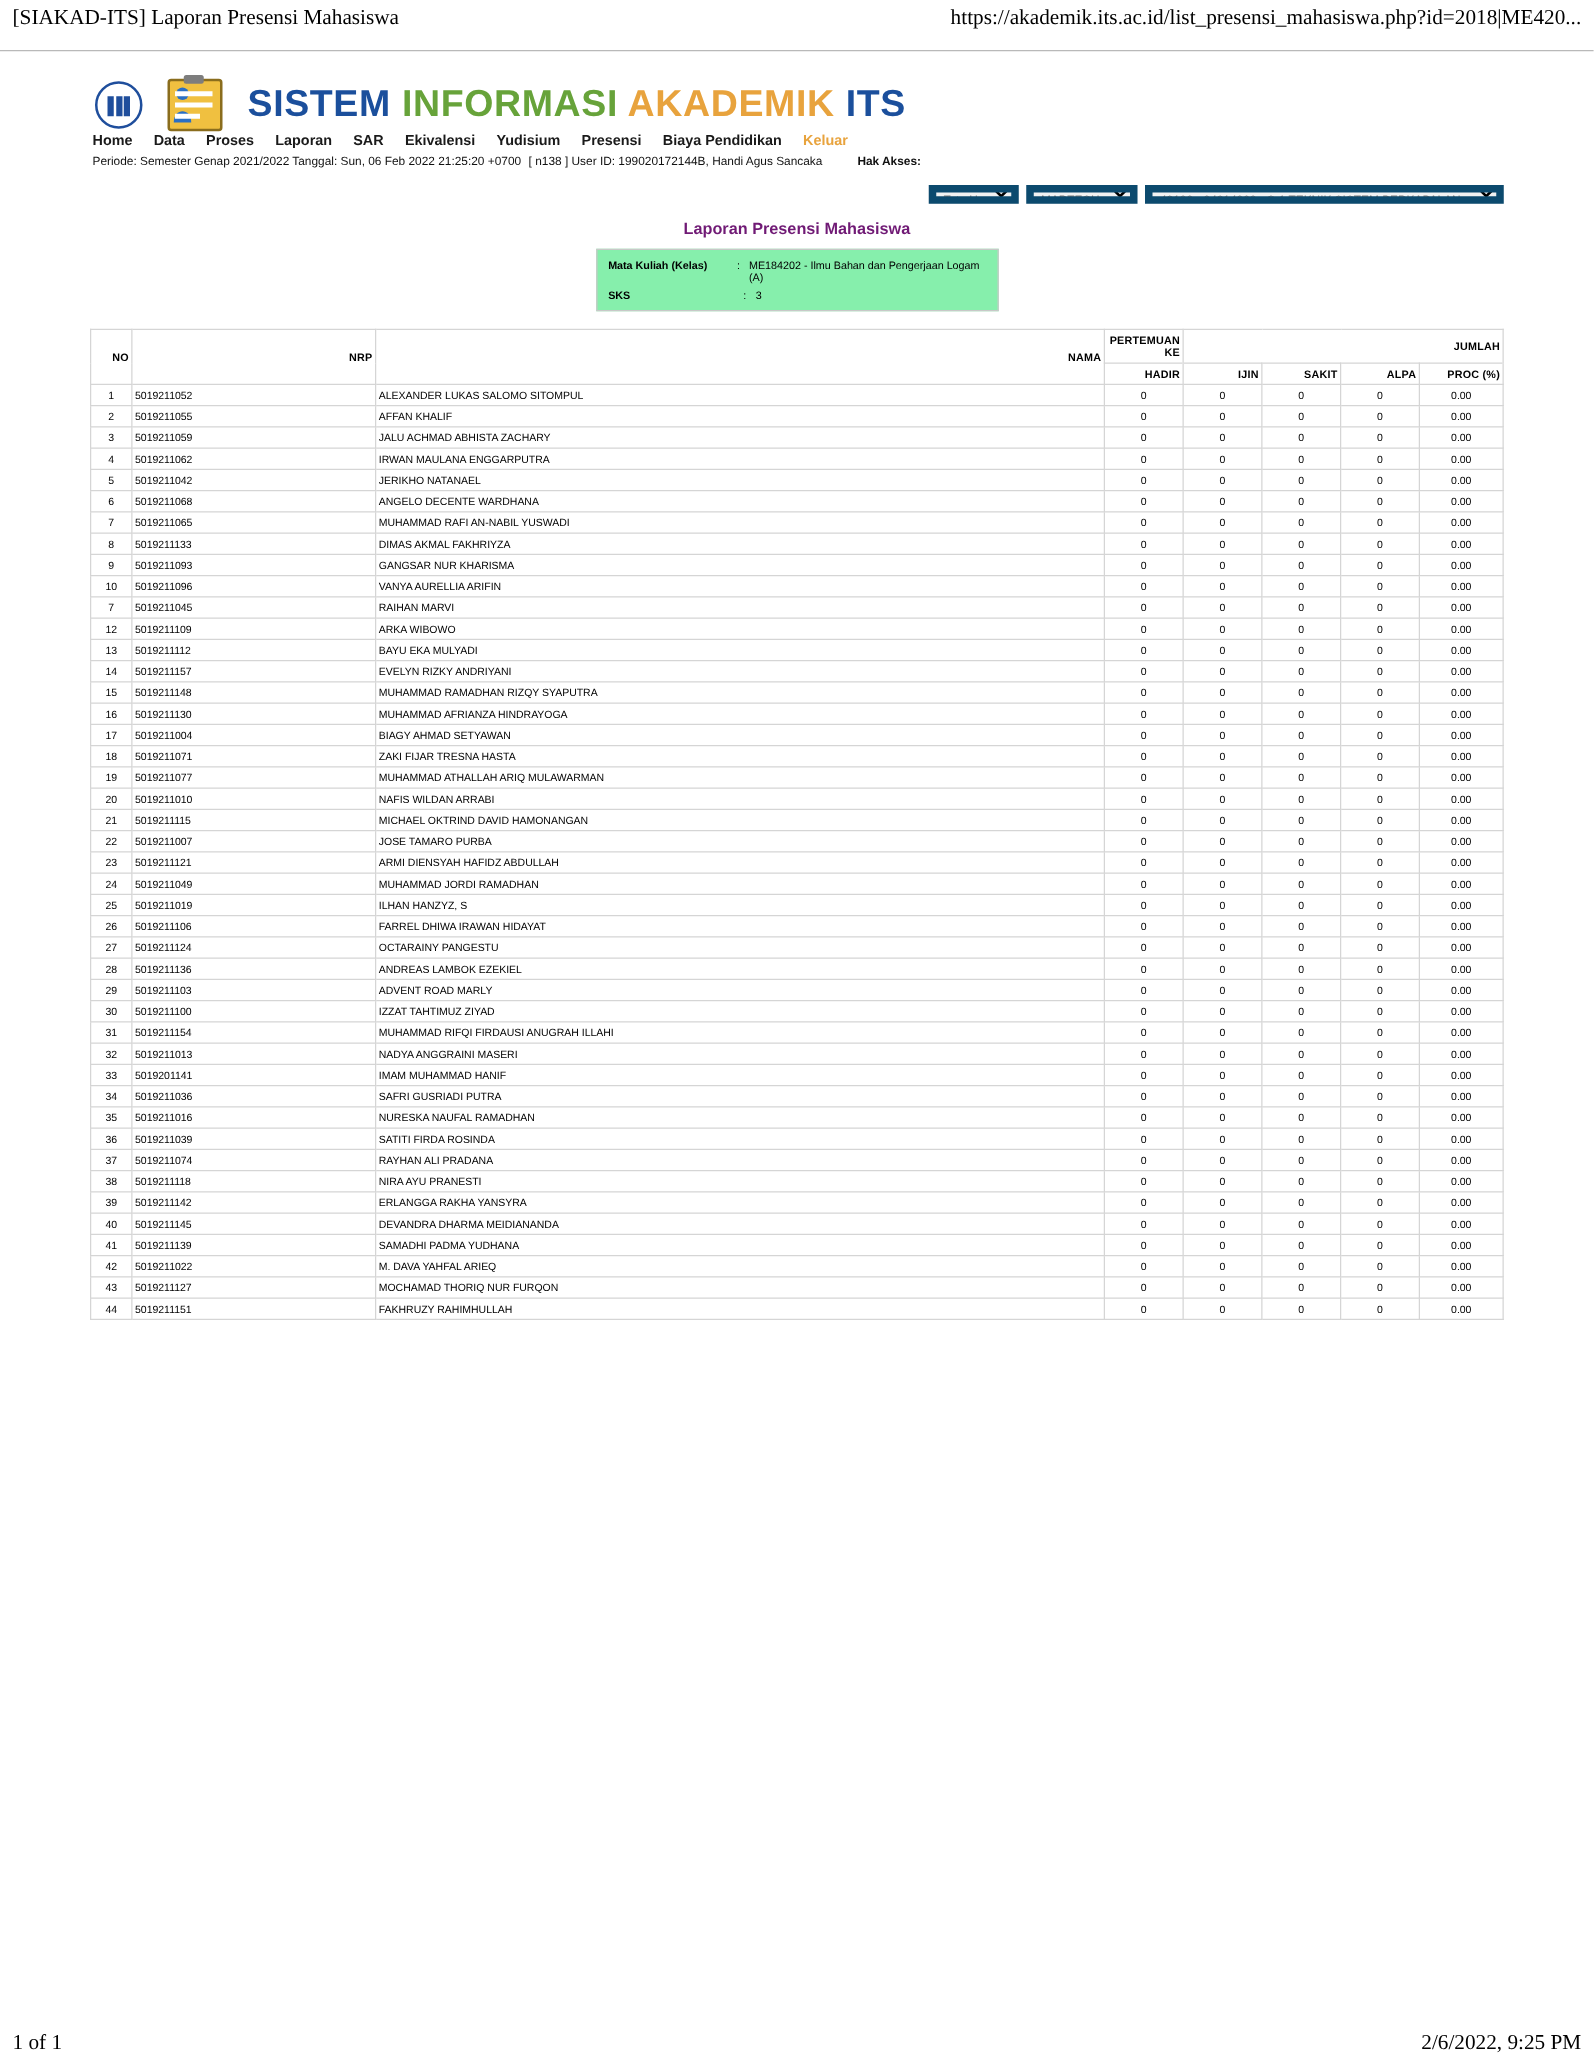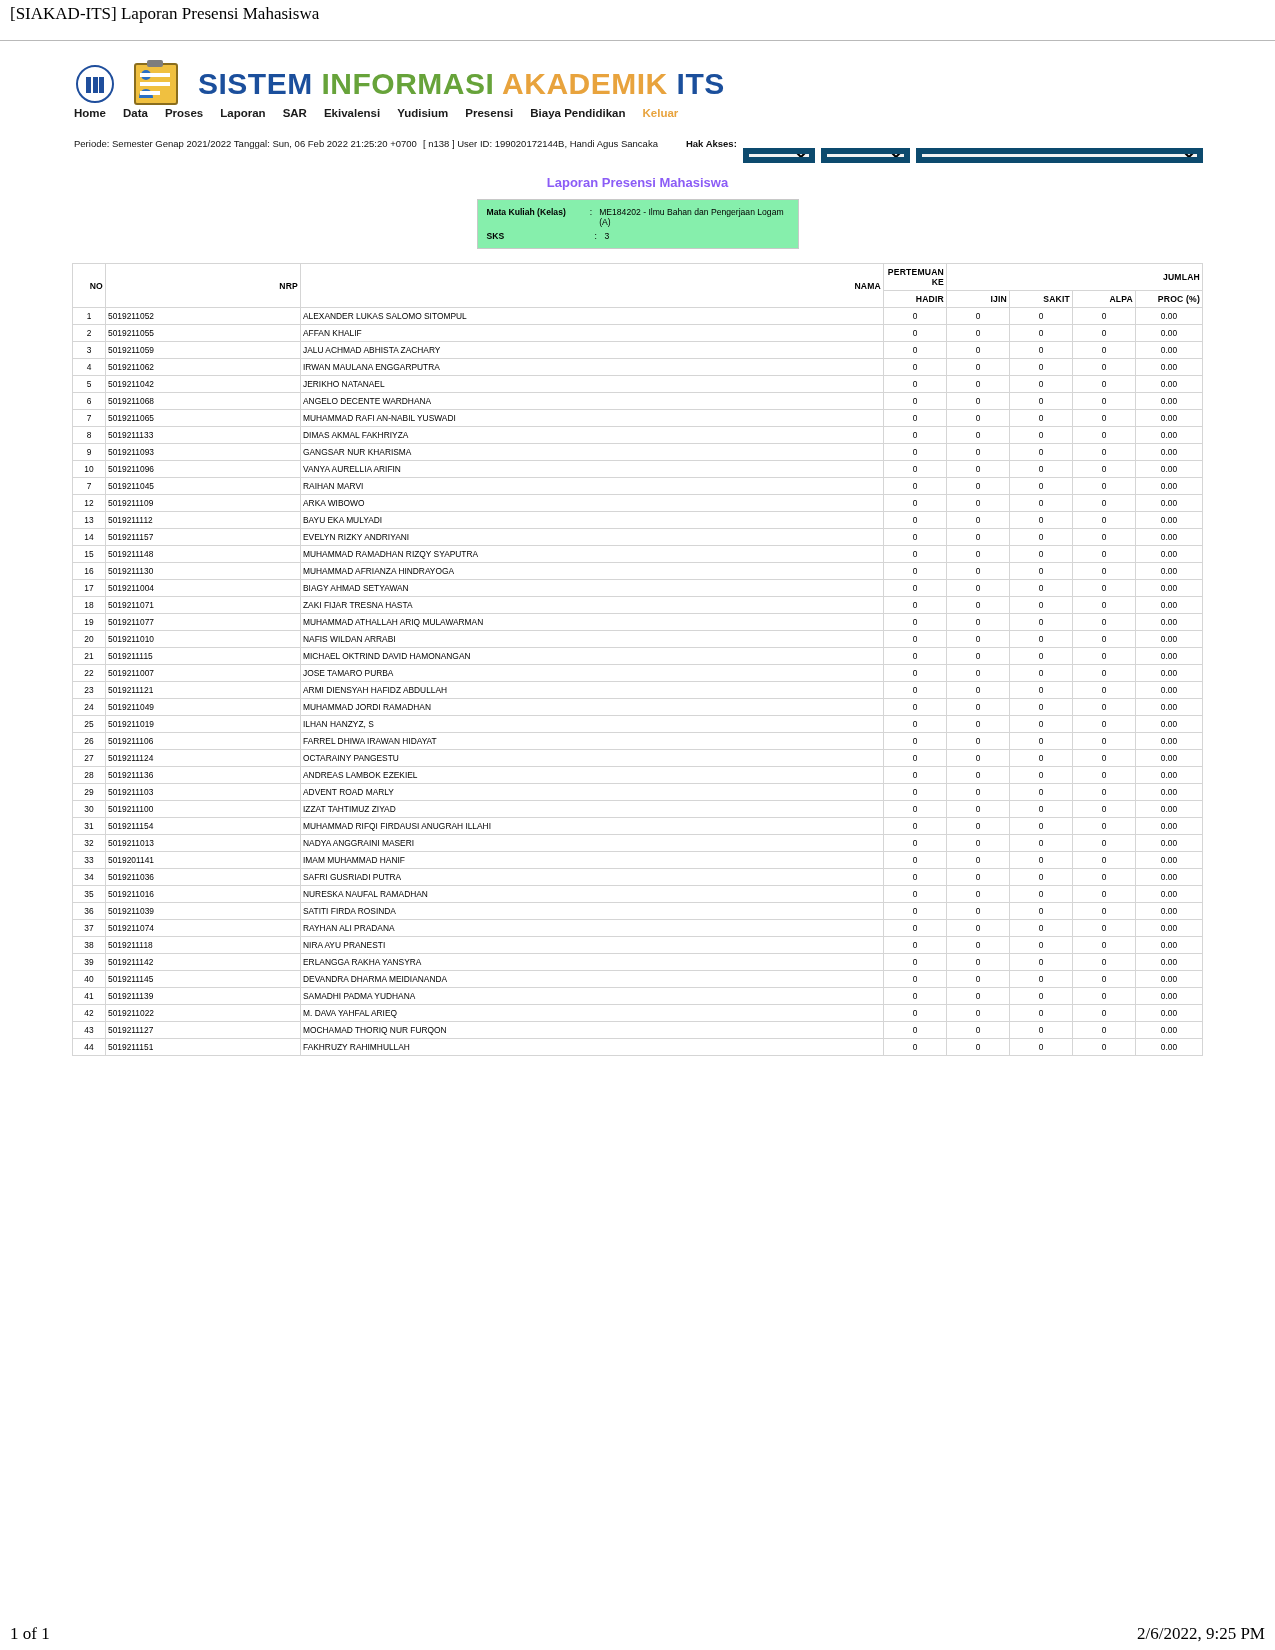--- a/index.html
+++ b/index.html
@@ -130,21 +130,20 @@
     color: #1a1a1a;
     padding-left: 2px;
   }
   .navbar span { cursor: pointer; white-space: nowrap; }
   .navbar .nav-keluar { color: #e8a33d; }
 
   
   .inforow {
     margin-top: 5px;
     display: flex;
-    align-items: center;
     font-size: 9.5px;
     color: #111;
     padding-left: 2px;
     gap: 6px;
     white-space: nowrap;
   }
   .inforow .period { }
   .hak-label { font-weight: bold; font-size: 9.5px; margin-left: 22px; }
   select.mini {
     font-family: "Liberation Sans", sans-serif;
@@ -155,21 +154,21 @@
     padding: 0 2px;
     margin-top: 24px;
   }
   select.sel-hak { width: 72px; }
   select.sel-dept { width: 90px; }
   select.sel-prodi { width: 290px; }
 
   
   .report-title {
     text-align: center;
-    color: #8b5cf6;
+    color: #701a75;
     font-weight: bold;
     font-size: 13px;
     margin-top: 12px;
   }
   
   .course-box {
     margin: 9px auto 0 auto;
     width: 322px;
     border: 1px solid #c8c8c8;
     background: #86efac;
@@ -214,20 +213,21 @@
   td.c-no { text-align: center; }
   td.c-nrp { padding-left: 22px; white-space: nowrap; }
   td.c-num { text-align: center; }
   tbody tr td { border-left: 1px solid #dcdcdc; border-right: 1px solid #dcdcdc; }
 </style>
 </head>
 <body>
 
 <div class="page-header">
   <span>[SIAKAD-ITS] Laporan Presensi Mahasiswa</span>
+  <span>https://akademik.its.ac.id/list_presensi_mahasiswa.php?id=2018|ME420...</span>
 </div>
 
 <div class="sheet">
   <div class="content">
 
     <div class="banner">
       <span class="logo-its"></span>
       <span class="logo-board">
         <svg class="logo-person" viewBox="0 0 16 30">
           <circle cx="8" cy="6" r="5" fill="#2a6fc4"></circle>

